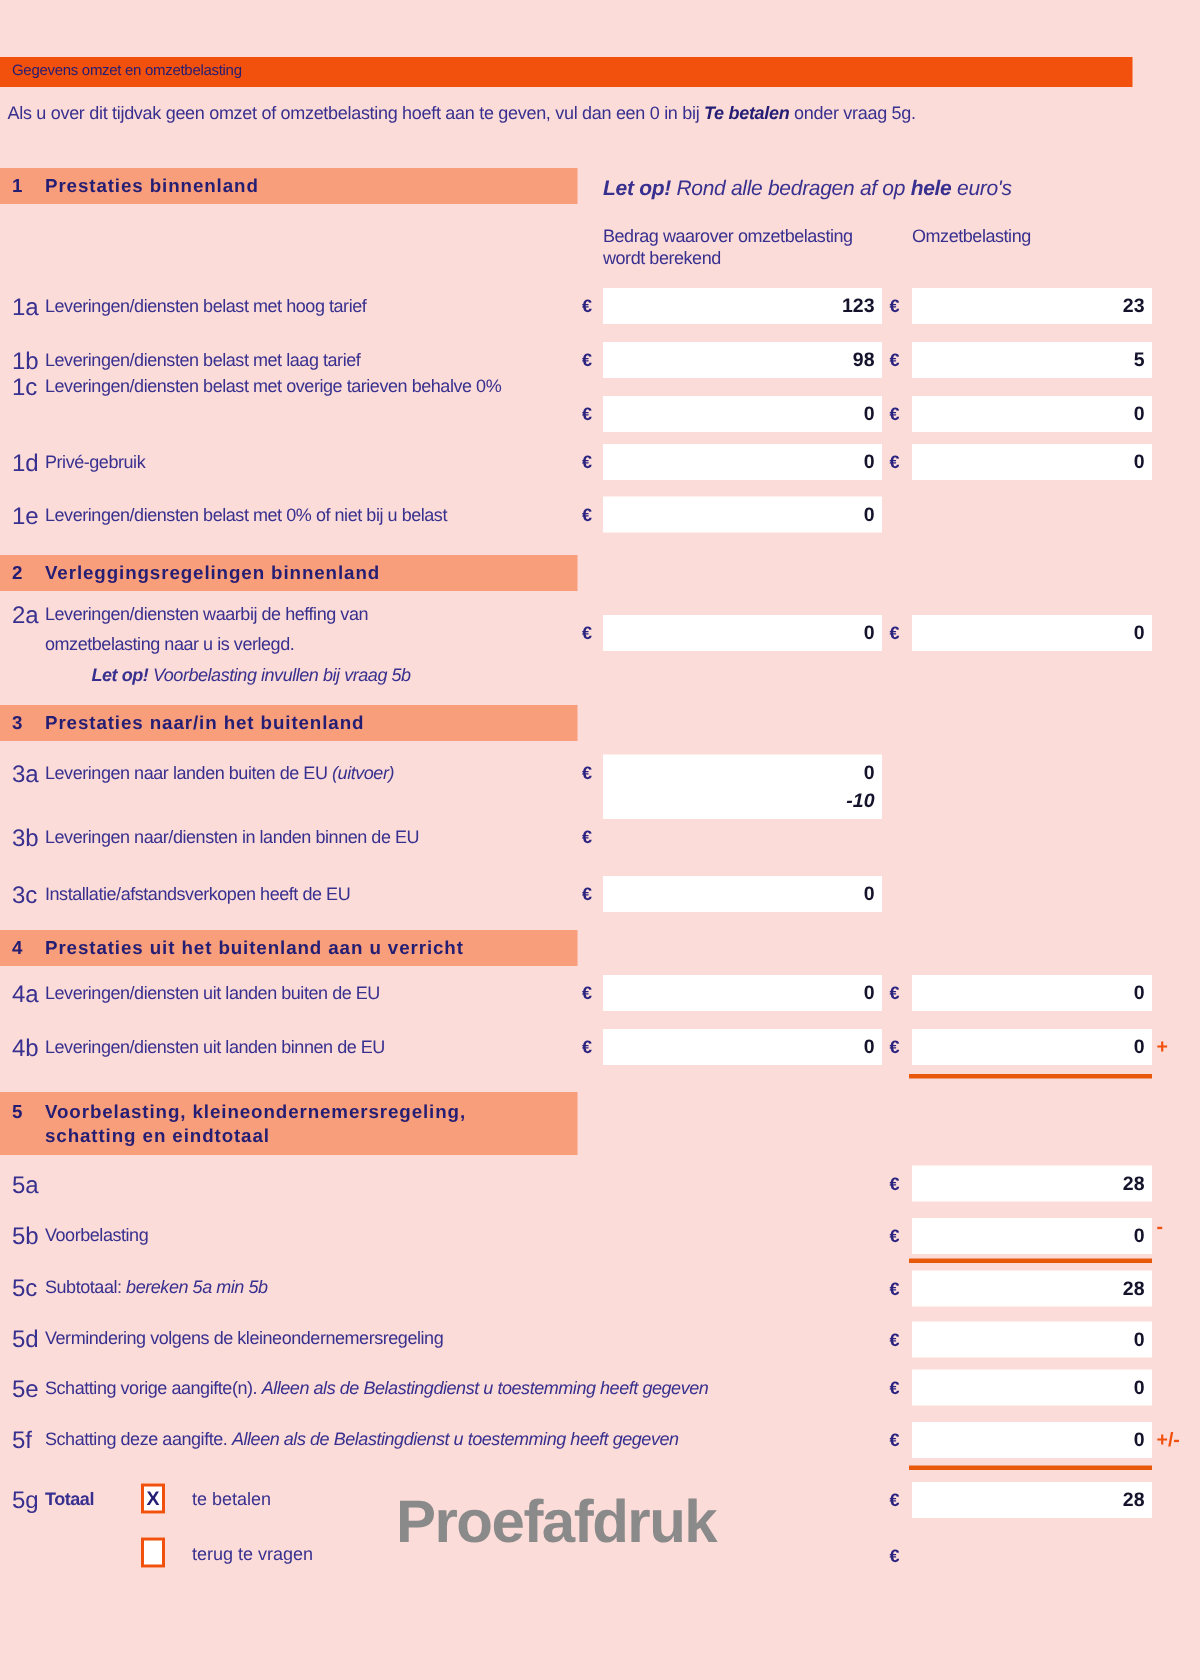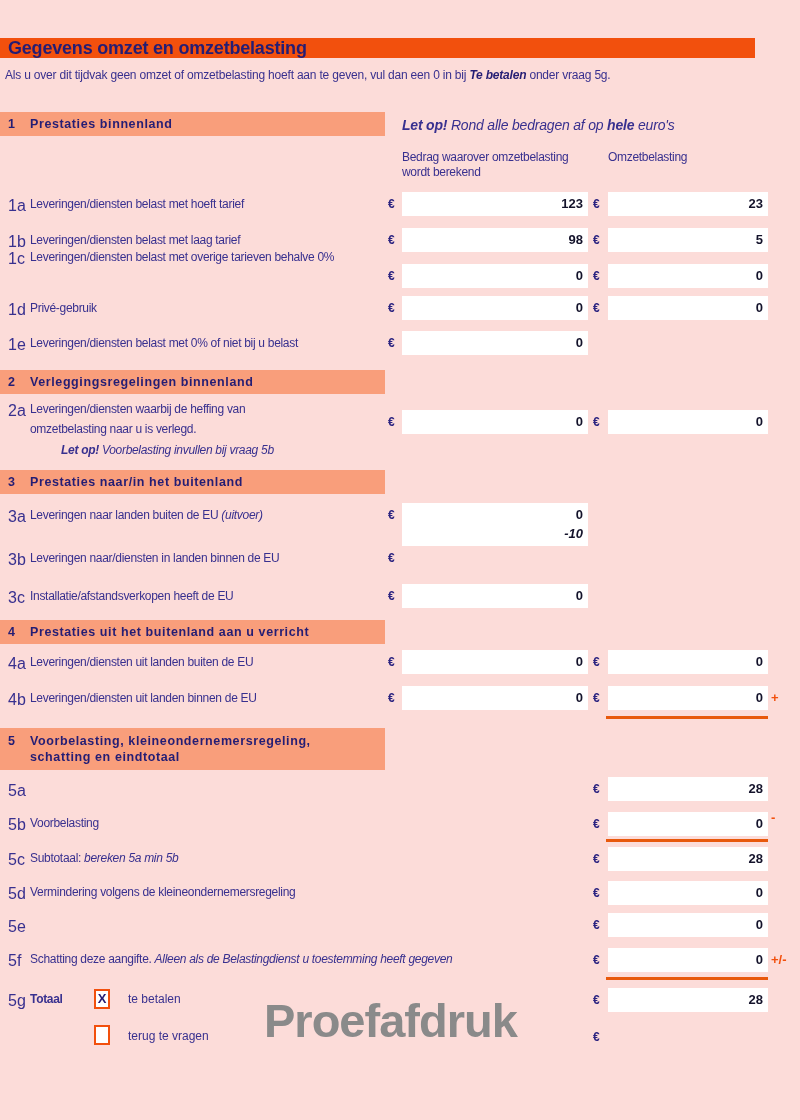--- a/index.html
+++ b/index.html
@@ -8,21 +8,21 @@
   }
   *{margin:0;padding:0;box-sizing:border-box;}
   html,body{background:var(--bg);}
   .page{
     position:relative;width:800px;height:1120px;background:var(--bg);
     font-family:"Liberation Sans",sans-serif;color:var(--label);overflow:hidden;
   }
   .abs{position:absolute;}
   .titlebar{
     position:absolute;left:0;top:38px;width:755px;height:20px;background:var(--accent);
-    color:var(--navy);font-weight:bold;font-size:18px;line-height:20px;padding-left:8px;
+    color:var(--navy);font-weight:normal;font-size:10px;line-height:20px;padding-left:8px;
     letter-spacing:-0.2px;
   }
   .intro{position:absolute;left:5px;top:68px;width:780px;font-size:12px;color:var(--label);letter-spacing:-0.2px;}
   .intro b i{color:var(--navy);}
   .secbar{
     position:absolute;left:0;width:385px;background:var(--salmon);
     color:var(--navy);font-weight:bold;font-size:12.5px;letter-spacing:0.6px;
   }
   .secbar .num{position:absolute;left:8px;}
   .secbar .sectitle{display:block;margin-left:30px;}
@@ -42,21 +42,21 @@
   .f1{left:402px;width:186px;} .f2{left:608px;width:160px;}
   .sumline{position:absolute;left:606px;width:162px;height:3px;background:var(--line);}
   .op{position:absolute;left:771px;font-size:13px;font-weight:bold;color:var(--accent);line-height:24px;}
   .checkbox{
     position:absolute;left:94px;width:16px;height:20px;background:#ffffff;
     border:2px solid var(--accent);text-align:center;line-height:16px;
     font-size:13px;font-weight:bold;color:var(--navy);
   }
   .cblabel{position:absolute;left:128px;font-size:12px;color:var(--label);}
   .watermark{
-    position:absolute;left:264px;top:993px;font-size:47px;font-weight:bold;
+    position:absolute;left:264px;top:993px;font-size:40px;font-weight:bold;
     color:var(--watermark);letter-spacing:-1px;
   }
   .footer{
     position:absolute;left:395px;top:1086px;width:350px;text-align:right;
     font-size:12px;font-style:italic;color:var(--label);
   }
   .bold{font-weight:bold;}
 </style>
 </head>
 <body>
@@ -76,21 +76,21 @@
     <span class="sectitle">Prestaties binnenland</span>
   </div>
   <div class="abs note" style="left:402px;top:117px;">
     <span class="letop">Let op!</span><span class="it"> Rond alle bedragen af op </span><b><i>hele</i></b><span class="it"> euro's</span>
   </div>
 
   <div class="abs colhead" style="left:402px;top:150px;width:195px;">Bedrag waarover omzetbelasting wordt berekend</div>
   <div class="abs colhead" style="left:608px;top:150px;width:170px;">Omzetbelasting</div>
 
   <span class="rid" style="top:197px;">1a</span>
-  <span class="rlabel" style="top:197px;width:340px;">Leveringen/diensten belast met hoeft tarief</span>
+  <span class="rlabel" style="top:197px;width:340px;">Leveringen/diensten belast met hoog tarief</span>
   <span class="euro e1" style="top:192px;">€</span>
   <div class="field f1" style="top:192px;">123</div>
   <span class="euro e2" style="top:192px;">€</span>
   <div class="field f2" style="top:192px;">23</div>
 
   <span class="rid" style="top:233px;">1b</span>
   <span class="rlabel" style="top:233px;width:340px;">Leveringen/diensten belast met laag tarief</span>
   <span class="euro e1" style="top:228px;">€</span>
   <div class="field f1" style="top:228px;">98</div>
   <span class="euro e2" style="top:228px;">€</span>
@@ -190,20 +190,21 @@
   <span class="rlabel" style="top:851px;width:545px;"><span>Subtotaal:  </span><span class="it">bereken 5a min 5b</span></span>
   <span class="euro e2" style="top:847px;">€</span>
   <div class="field f2" style="top:847px;">28</div>
 
   <span class="rid" style="top:885px;">5d</span>
   <span class="rlabel" style="top:885px;width:545px;">Vermindering volgens de kleineondernemersregeling</span>
   <span class="euro e2" style="top:881px;">€</span>
   <div class="field f2" style="top:881px;">0</div>
 
   <span class="rid" style="top:918px;">5e</span>
+  <span class="rlabel" style="top:918px;width:560px;"><span>Schatting vorige aangifte(n).  </span><span class="it">Alleen als de Belastingdienst u toestemming heeft gegeven</span></span>
   <span class="euro e2" style="top:913px;">€</span>
   <div class="field f2" style="top:913px;">0</div>
 
   <span class="rid" style="top:952px;">5f</span>
   <span class="rlabel" style="top:952px;width:560px;"><span>Schatting deze aangifte.  </span><span class="it">Alleen als de Belastingdienst u toestemming heeft gegeven</span></span>
   <span class="euro e2" style="top:948px;">€</span>
   <div class="field f2" style="top:948px;">0</div>
   <span class="op" style="top:948px;">+/-</span>
   <div class="sumline" style="top:977px;"></div>
 

